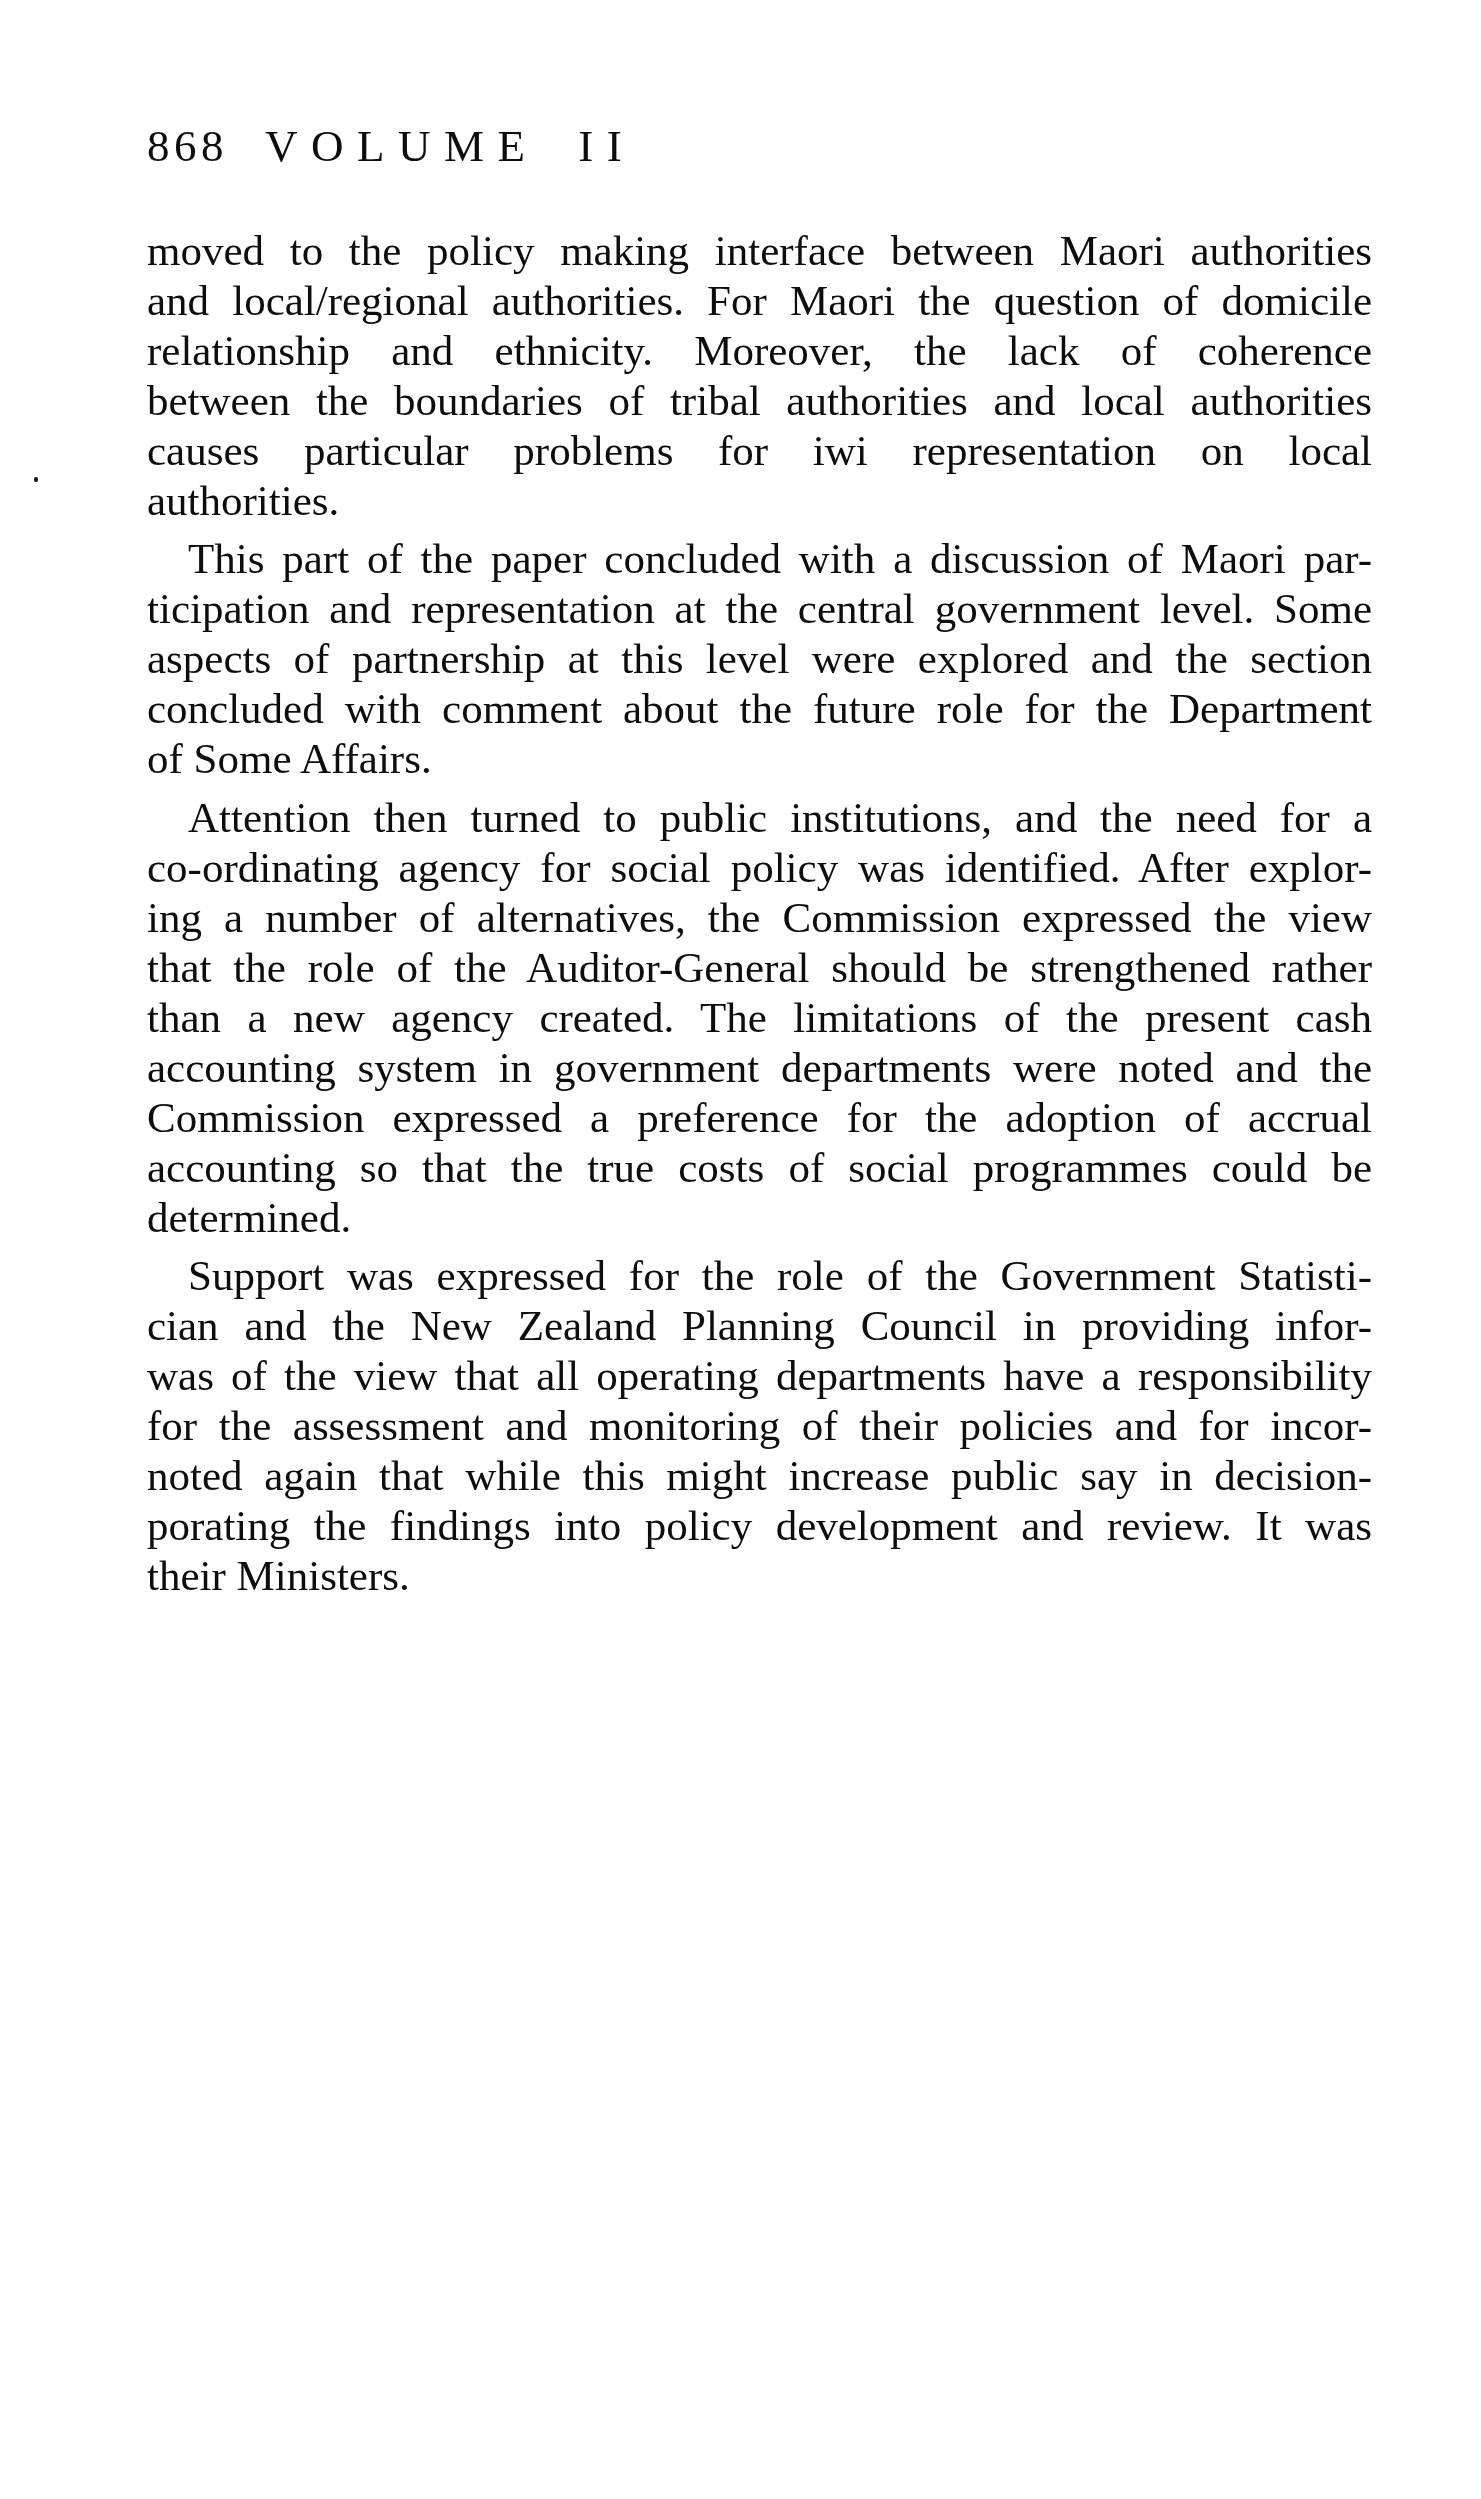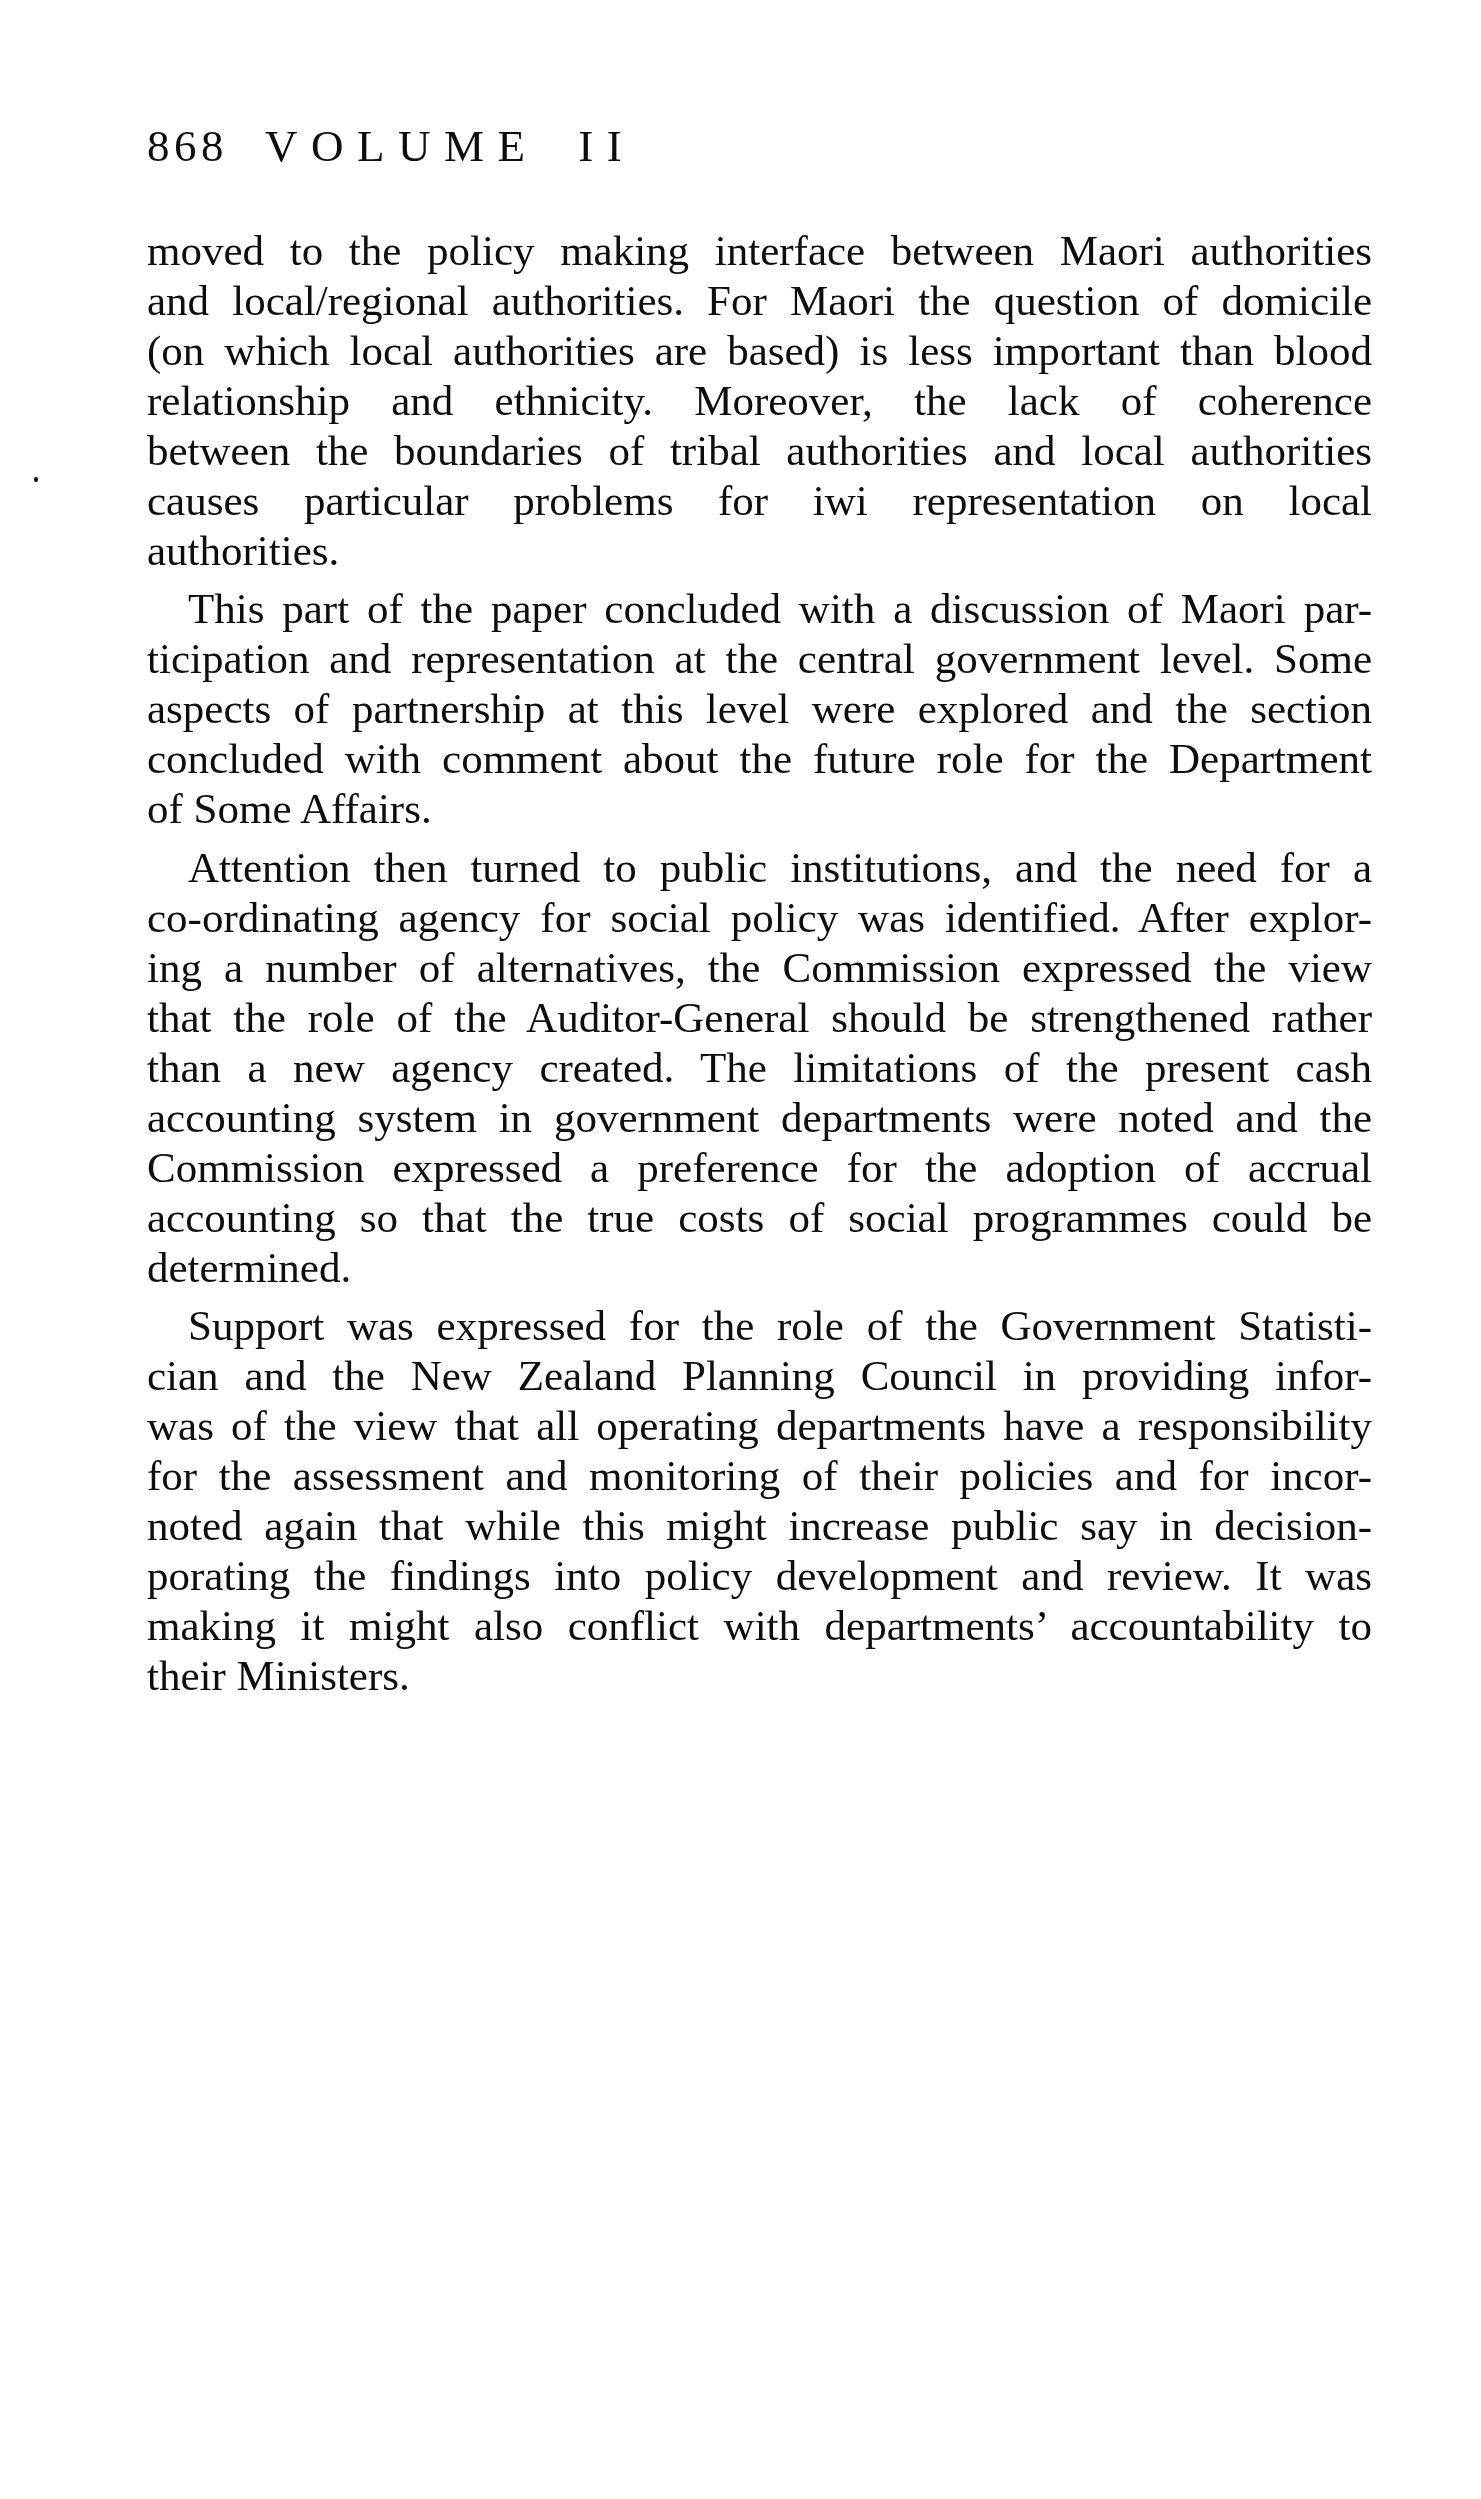--- a/index.html
+++ b/index.html
@@ -58,21 +58,20 @@
     <span class="page-num">868</span><span class="volume-title">VOLUME II</span>
   </div>
 
   <div class="ink-speck"></div>
 
   <div class="text-block">
 
     <div class="para">
       <div class="line">moved to the policy making interface between Maori authorities</div>
       <div class="line">and local/regional authorities. For Maori the question of domicile</div>
-      <div class="line">(on which local authorities are based) is less important than blood</div>
       <div class="line">relationship and ethnicity. Moreover, the lack of coherence</div>
       <div class="line">between the boundaries of tribal authorities and local authorities</div>
       <div class="line">causes particular problems for iwi representation on local</div>
       <div class="line last">authorities.</div>
     </div>
 
     <div class="para">
       <div class="line indent">This part of the paper concluded with a discussion of Maori par-</div>
       <div class="line">ticipation and representation at the central government level. Some</div>
       <div class="line">aspects of partnership at this level were explored and the section</div>
@@ -92,19 +91,18 @@
       <div class="line last">determined.</div>
     </div>
 
     <div class="para">
       <div class="line indent">Support was expressed for the role of the Government Statisti-</div>
       <div class="line">cian and the New Zealand Planning Council in providing infor-</div>
       <div class="line">was of the view that all operating departments have a responsibility</div>
       <div class="line">for the assessment and monitoring of their policies and for incor-</div>
       <div class="line">noted again that while this might increase public say in decision-</div>
       <div class="line">porating the findings into policy development and review. It was</div>
-      <div class="line">making it might also conflict with departments’ accountability to</div>
       <div class="line last">their Ministers.</div>
     </div>
 
   </div>
 </div>
 
 
 </body></html>

